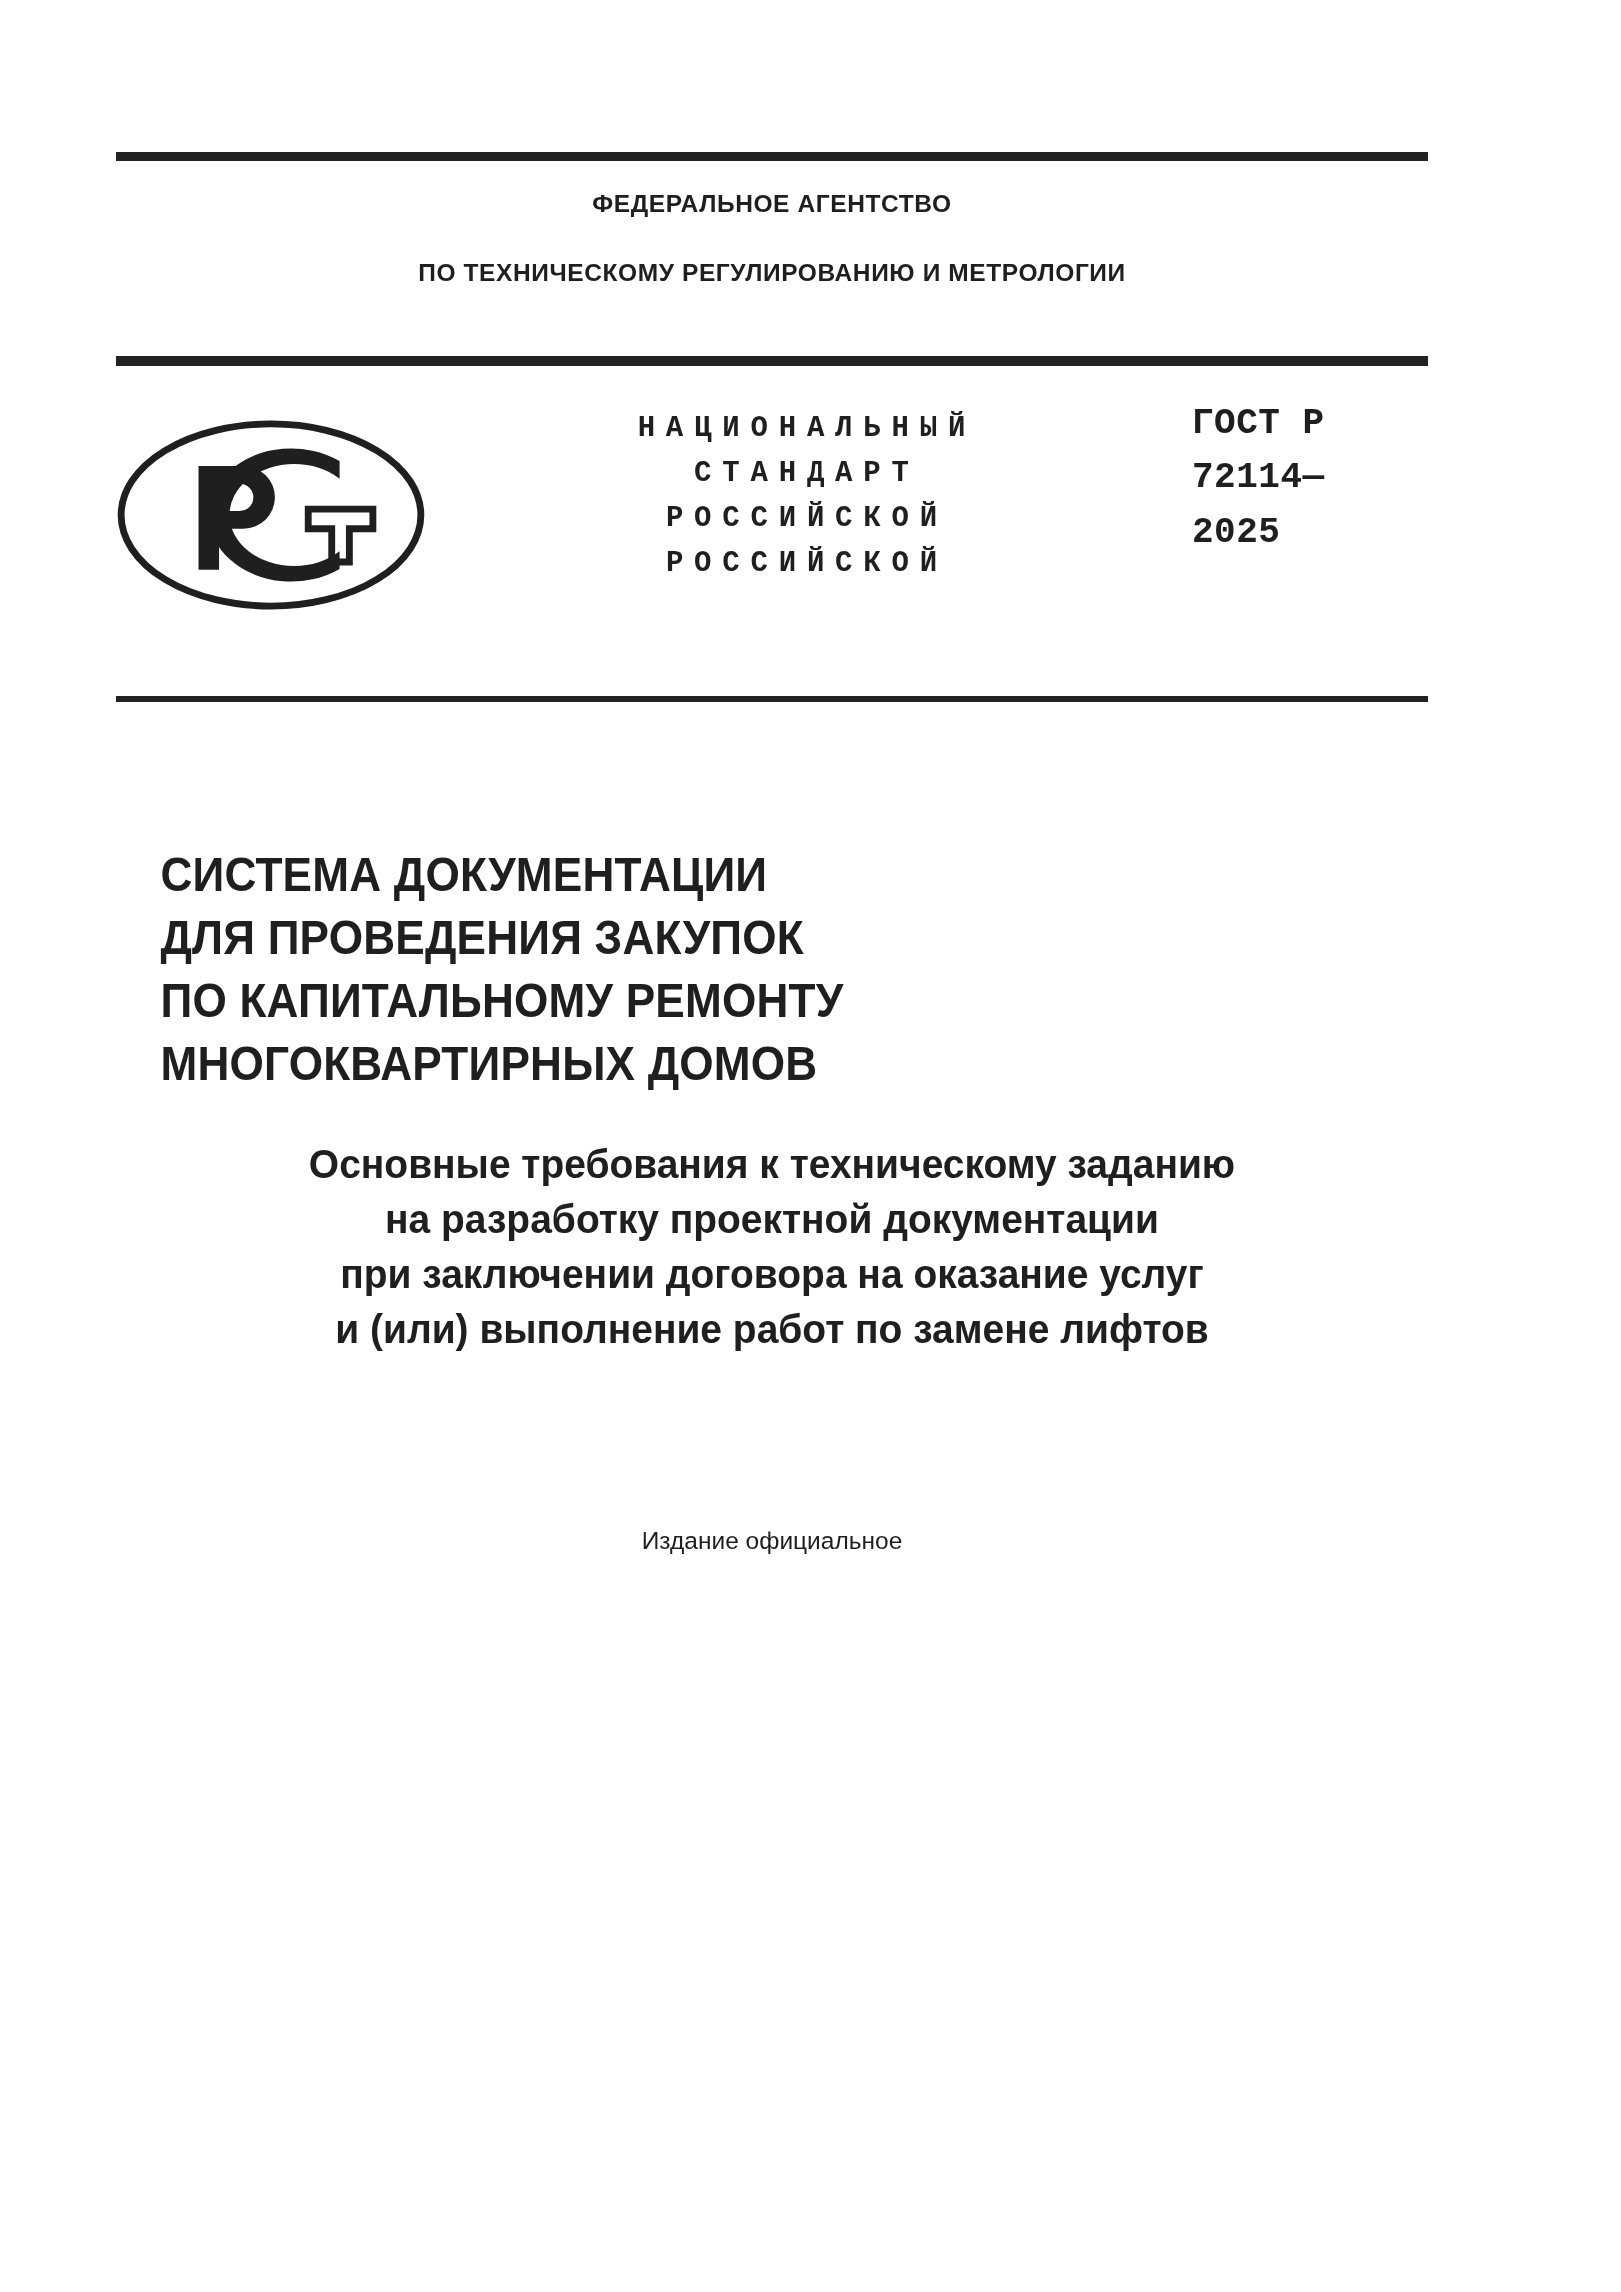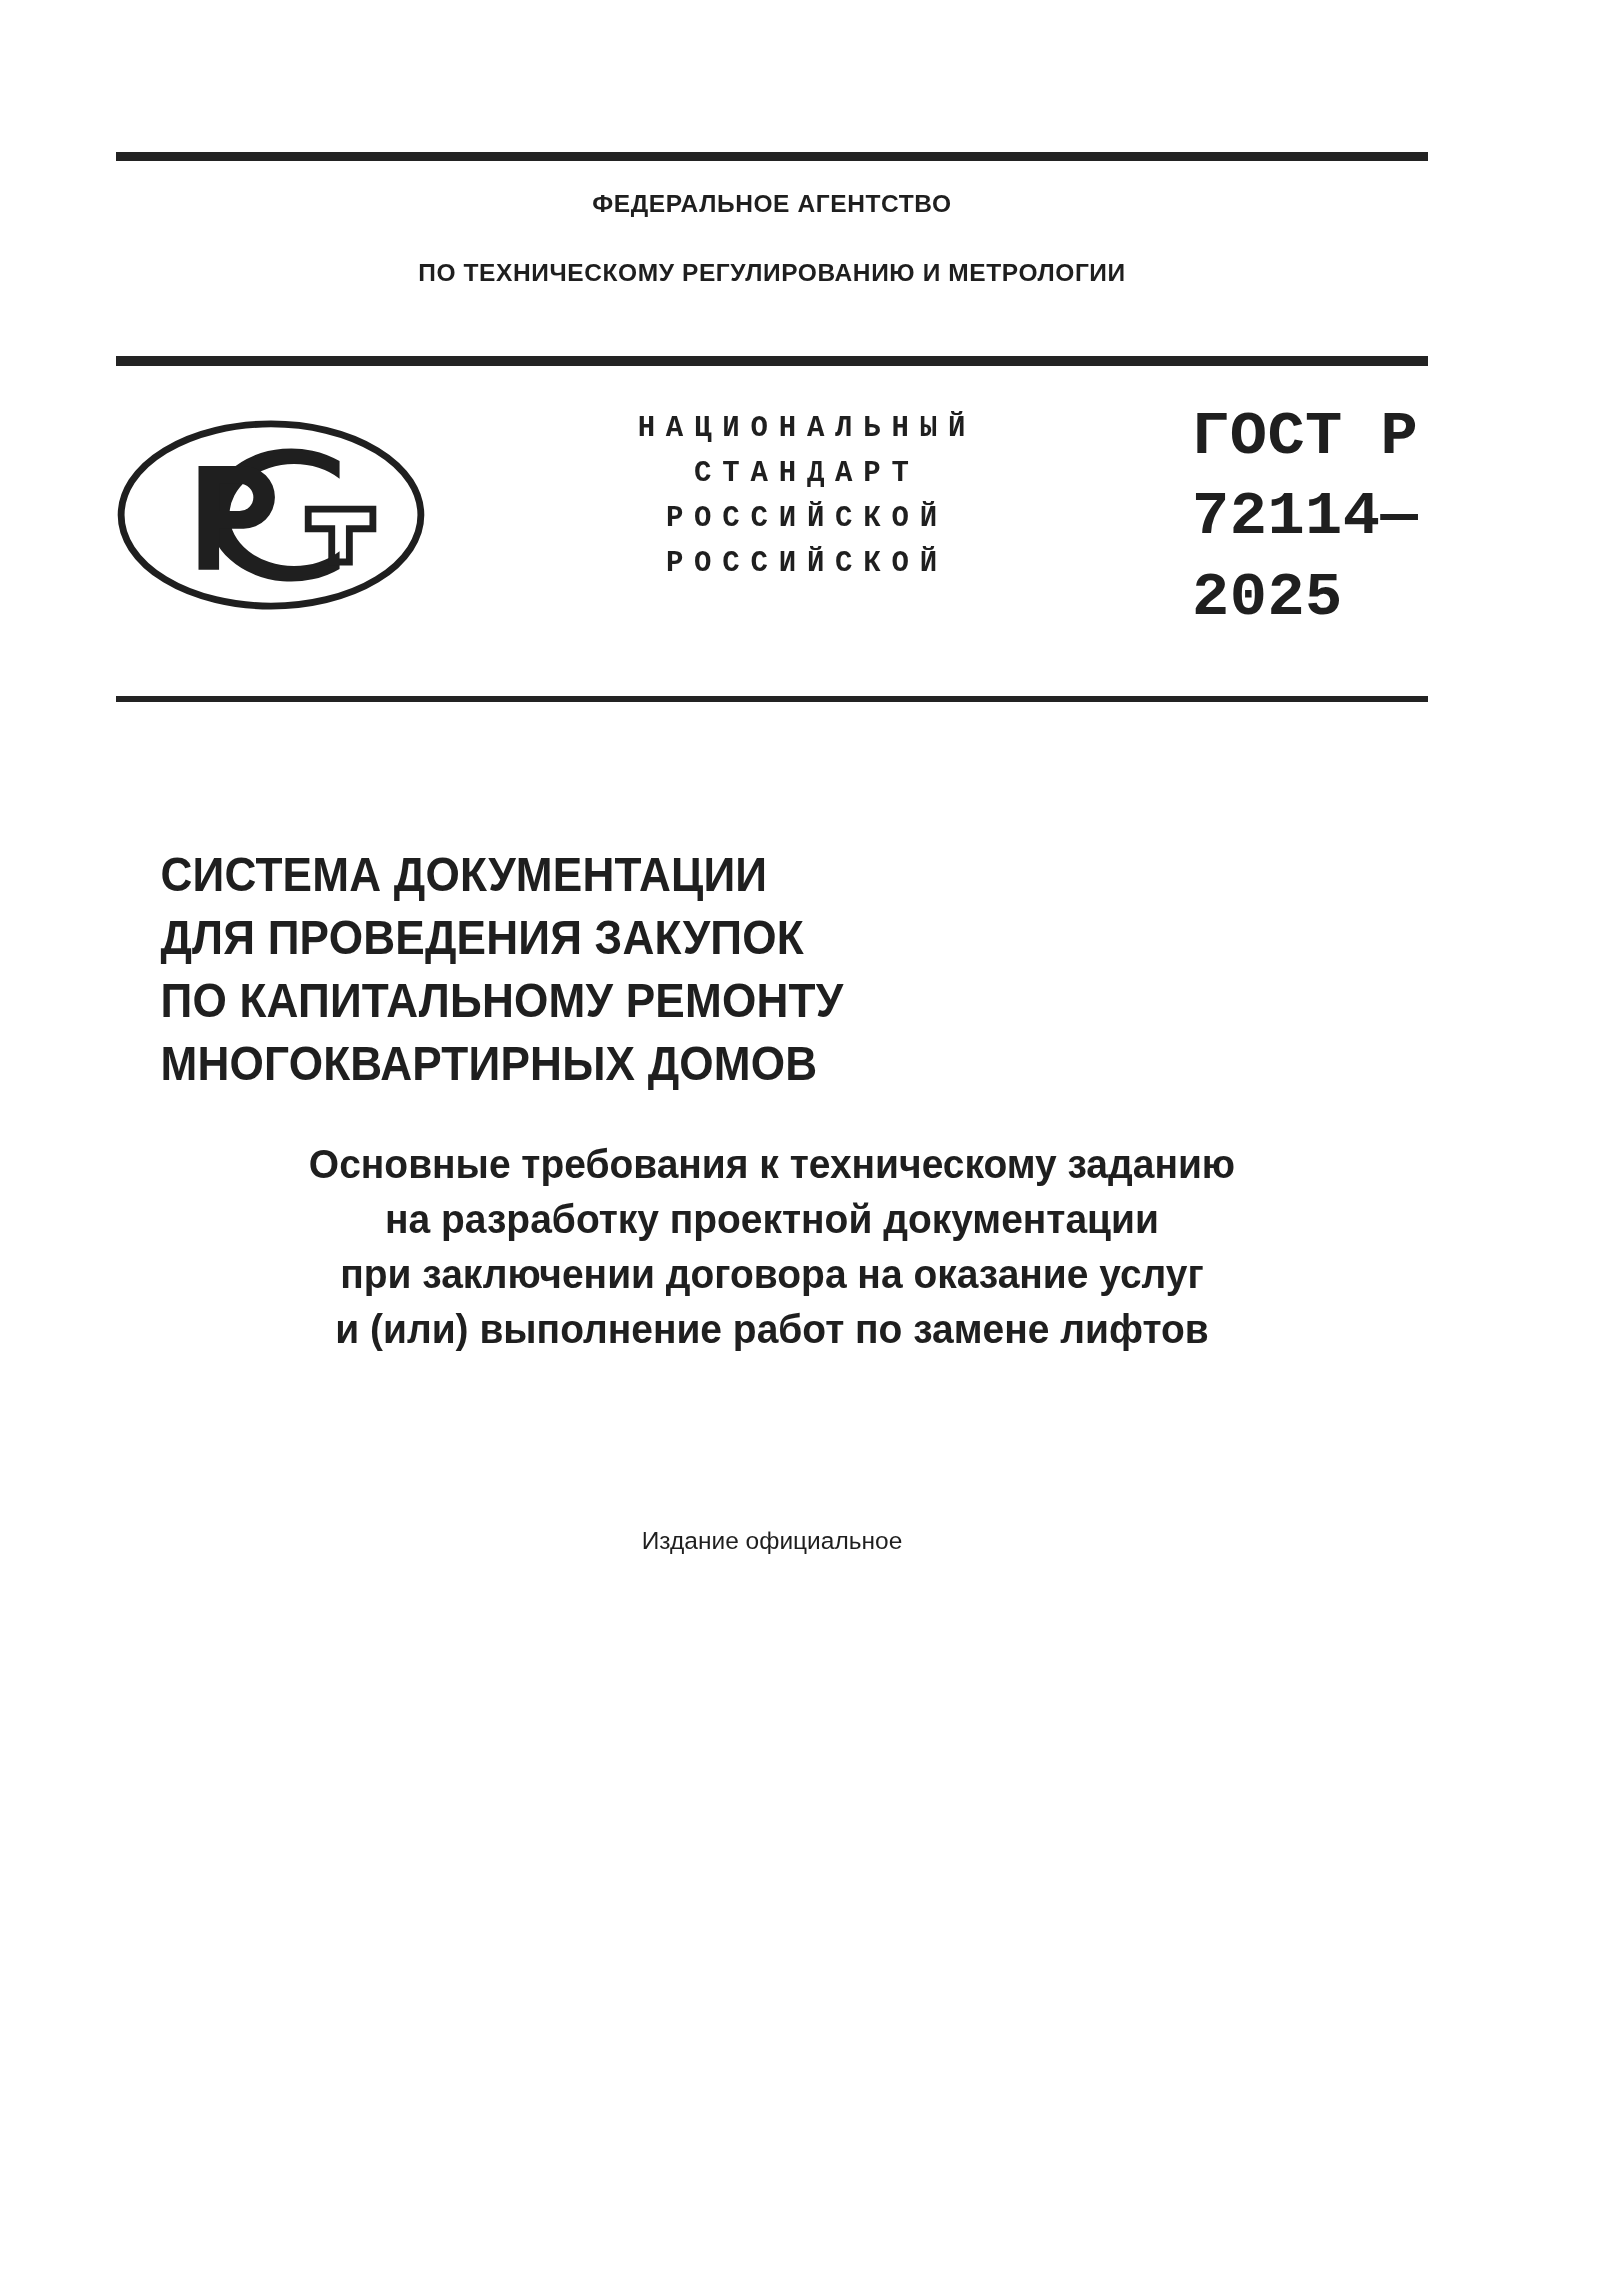--- a/index.html
+++ b/index.html
@@ -90,21 +90,21 @@
   .std-line + .std-line { margin-top: 16px; }
 
   .gost-no {
     position: absolute;
     left: 1076px;
     top: 13.7px;
     text-align: left;
   }
   .gost-line {
     font-weight: bold;
-    font-size: 62px;
+    font-size: 36px;
     line-height: 1;
     letter-spacing: 0.5px;
     color: #1f1f1f;
     white-space: nowrap;
   }
   .gost-line + .gost-line { margin-top: 18.6px; }
 
   
   .main-title {
     position: absolute;

